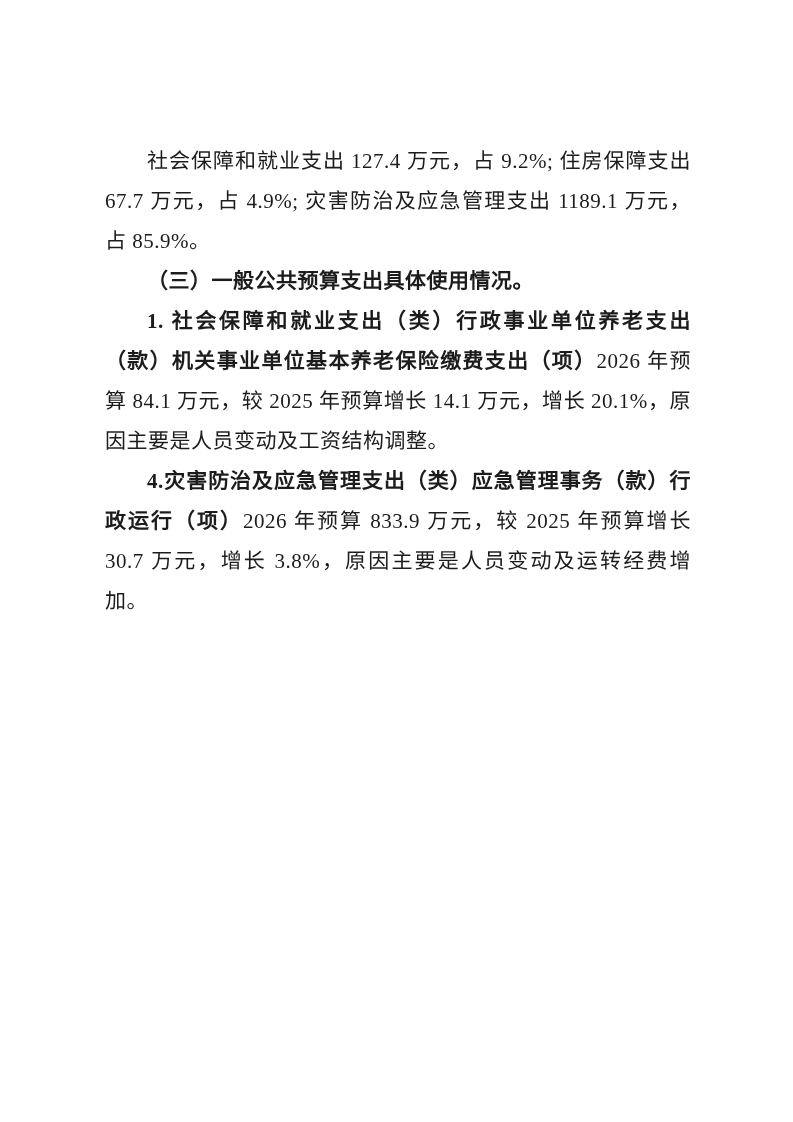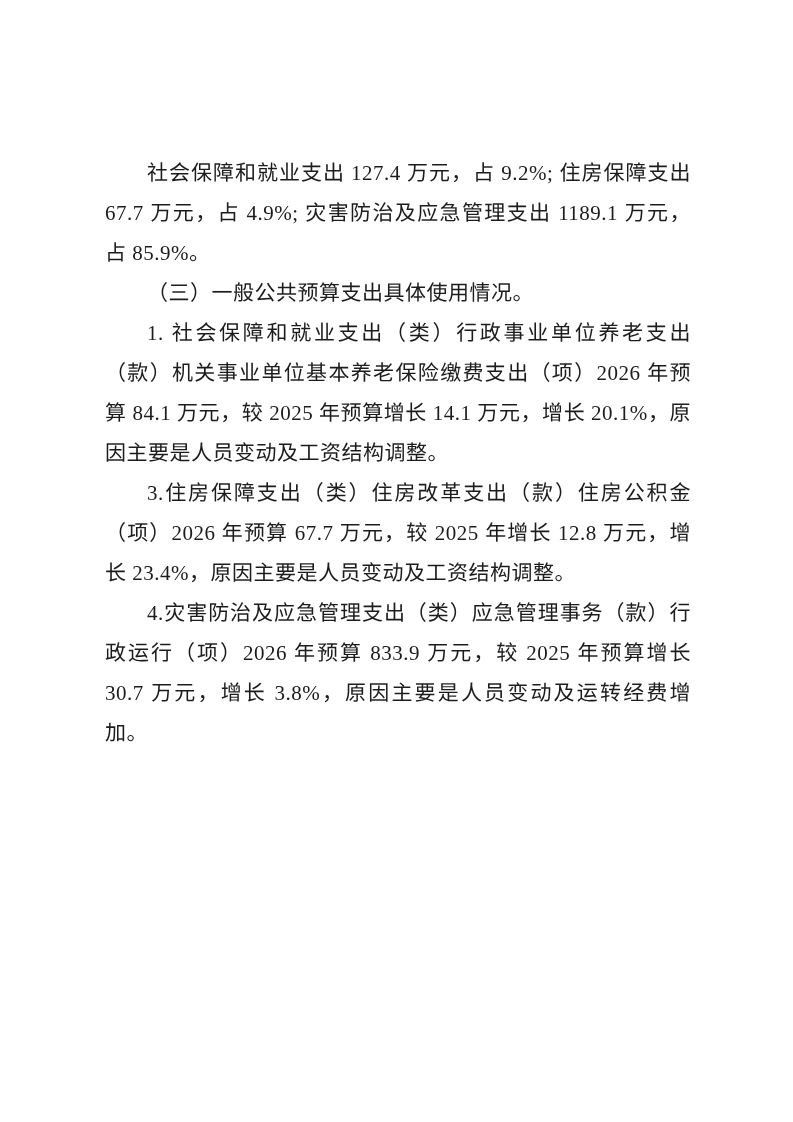--- a/index.html
+++ b/index.html
@@ -4,21 +4,21 @@
 <style>
   html, body {
     margin: 0;
     padding: 0;
     background: #ffffff;
   }
   .page {
     position: relative;
     width: 793px;
     height: 930px;
-    margin: 12px auto;
+    margin: 0 auto;
     background: #ffffff;
     overflow: hidden;
     font-family: "Liberation Serif", "DejaVu Serif", serif;
     color: #1c1c1c;
   }
   .doc-body {
     position: absolute;
     left: 105px;
     top: 141px;
     width: 586px;
@@ -27,36 +27,35 @@
     margin: 0;
     padding: 0;
     font-size: 21px;
     line-height: 40px;
     text-align: justify;
     text-justify: inter-ideograph;
     text-indent: 2em;
     letter-spacing: 0.5px;
   }
   .doc-body p span.bold {
-    font-weight: normal;
+    font-weight: bold;
   }
   .page-number {
     position: absolute;
     left: 97px;
     top: 995px;
     font-size: 21px;
     letter-spacing: 0.5px;
     color: #2a2a2a;
   }
 </style>
 </head>
 <body>
 
 <div class="page">
   <div class="doc-body">
       <p><span>社会保障和就业支出 127.4 万元，占 9.2%; 住房保障支出 67.7 万元，占 4.9%; 灾害防治及应急管理支出 1189.1 万元，占 85.9%。</span></p>
       <p><span class="bold">（三）一般公共预算支出具体使用情况。</span></p>
       <p><span class="bold">1. 社会保障和就业支出（类）行政事业单位养老支出（款）机关事业单位基本养老保险缴费支出（项）</span><span>2026 年预算 84.1 万元，较 2025 年预算增长 14.1 万元，增长 20.1%，原因主要是人员变动及工资结构调整。</span></p>
-      <p><span class="bold">3.住房保障支出（类）住房改革支出（款）住房公积金（项）</span><span>2026 年预算 67.7 万元，较 2025 年增长 12.8 万元，增长 23.4%，原因主要是人员变动及工资结构调整。</span></p>
       <p><span class="bold">4.灾害防治及应急管理支出（类）应急管理事务（款）行政运行（项）</span><span>2026 年预算 833.9 万元，较 2025 年预算增长 30.7 万元，增长 3.8%，原因主要是人员变动及运转经费增加。</span></p>
     </div>
   <div class="page-number">—12—</div>
 </div>
 
 </body></html>

